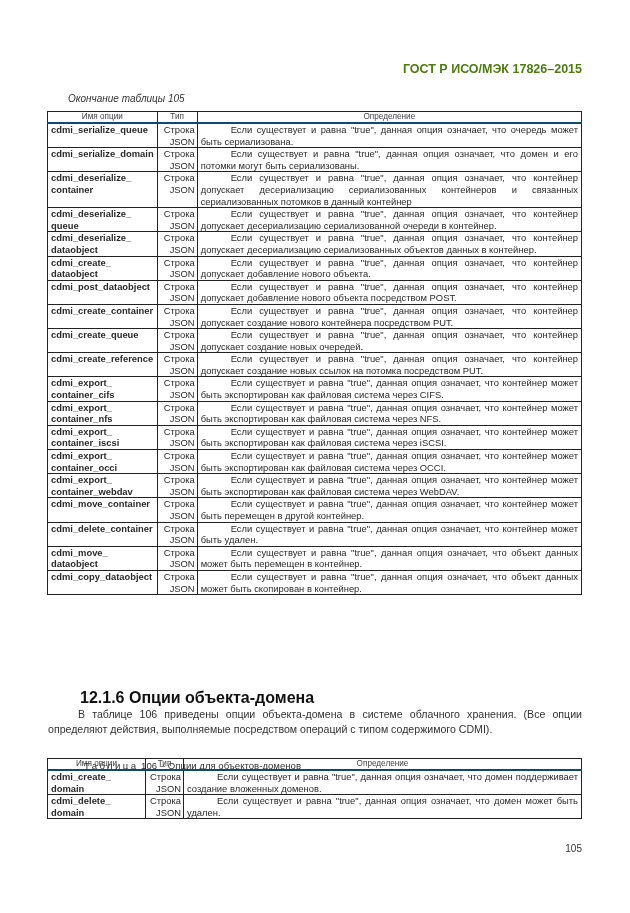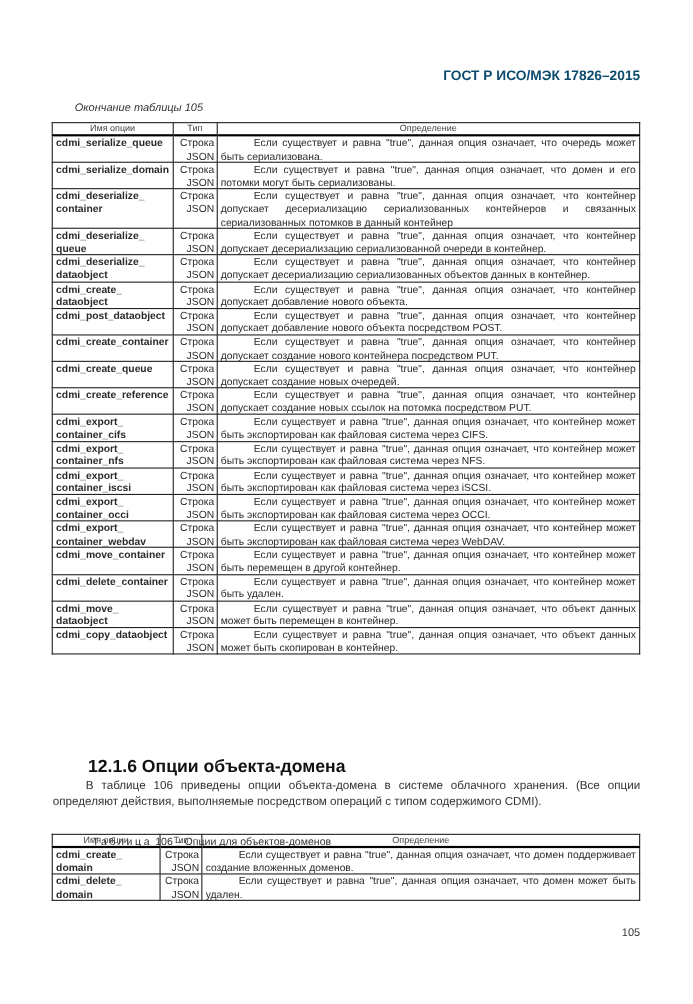--- a/index.html
+++ b/index.html
@@ -2,36 +2,36 @@
 <html><head>
 <meta charset="utf-8">
 <style>
   html, body { margin: 0; padding: 0; background: #ffffff; }
   body {
     width: 630px; height: 913px; position: relative; overflow: hidden;
     font-family: "Liberation Sans", "DejaVu Sans", sans-serif; color: #222;
   }
   .doc-header {
     position: absolute; top: 62px; right: 48px;
-    font-size: 12.5px; font-weight: bold; color: #0c4a6e;
+    font-size: 12.5px; font-weight: bold; color: #4d7c0f;
   }
   .caption-italic {
     position: absolute; top: 93px; left: 48px;
     font-size: 10px; font-style: italic; color: #333; margin-left: 20px;
   }
   table.opts {
     position: absolute; border-collapse: collapse;
     font-size: 9.4px; line-height: 11.6px; color: #2a2a2a;
   }
   table.opts td, table.opts th {
     border: 1px solid #222; padding: 0 3px; vertical-align: top;
   }
   table.opts th {
     font-weight: normal; font-size: 8.2px; color: #444;
-    height: 10px; line-height: 10px; border-bottom: 2px solid #000000;
+    height: 10px; line-height: 10px; border-bottom: 2px solid #0c4a6e;
     text-align: center;
   }
   table.opts td.name { text-align: left; font-weight: bold; }
   table.opts td.type { text-align: right; padding: 0 2px; }
   table.opts td.def { text-align: justify; }
   .indent { display: inline-block; width: 30px; }
   #t105 { left: 47px; top: 111px; width: 535px; }
   #t105 col.c1 { width: 109px; }
   #t105 col.c2 { width: 40px; }
   #t106 { left: 47px; top: 758px; width: 535px; }

